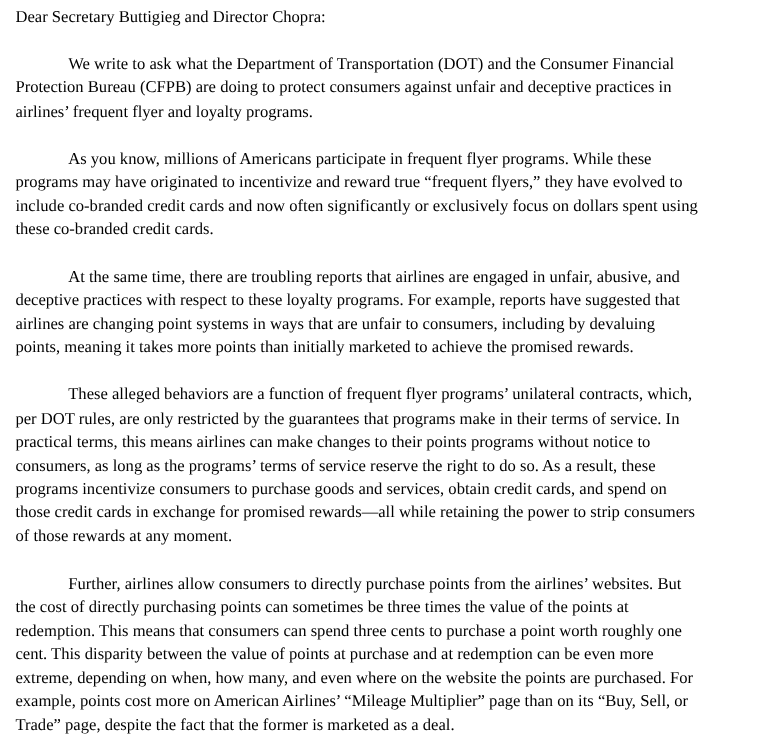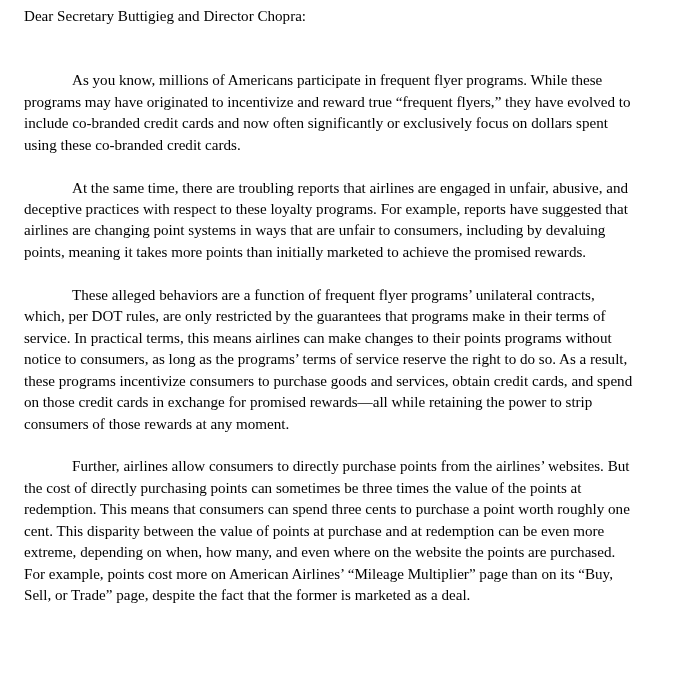--- a/index.html
+++ b/index.html
@@ -14,21 +14,21 @@
     overflow: hidden;
     font-family: "Liberation Serif", "DejaVu Serif", serif;
     color: #000000;
   }
   .page {
     position: relative;
     width: 692px;
     height: 674px;
     background: #ffffff;
     box-sizing: border-box;
-    padding: 6px 56px 0 24px;
+    padding: 6px 56px 0 14px;
   }
   .letter-body {
     font-size: 15.1px;
     line-height: 21.45px;
     text-align: left;
     color: #000000;
     -webkit-font-smoothing: none;
   }
   .salutation {
     margin: 0;
@@ -47,20 +47,21 @@
 </head>
 <body>
 
 <div class="page">
   <div class="letter-body">
 
     <p class="salutation">Dear Secretary Buttigieg and Director Chopra:</p>
 
     <div class="spacer">&nbsp;</div>
 
+    <p class="para">We write to ask what the Department of Transportation (DOT) and the Consumer Financial Protection Bureau (CFPB) are doing to protect consumers against unfair and deceptive practices in airlines’ frequent flyer and loyalty programs.</p>
 
     <div class="spacer">&nbsp;</div>
 
     <p class="para">As you know, millions of Americans participate in frequent flyer programs.  While these programs may have originated to incentivize and reward true “frequent flyers,” they have evolved to include co-branded credit cards and now often significantly or exclusively focus on dollars spent using these co-branded credit cards.</p>
 
     <div class="spacer">&nbsp;</div>
 
     <p class="para">At the same time, there are troubling reports that airlines are engaged in unfair, abusive, and deceptive practices with respect to these loyalty programs.  For example, reports have suggested that airlines are changing point systems in ways that are unfair to consumers, including by devaluing points, meaning it takes more points than initially marketed to achieve the promised rewards.</p>
 
     <div class="spacer">&nbsp;</div>

